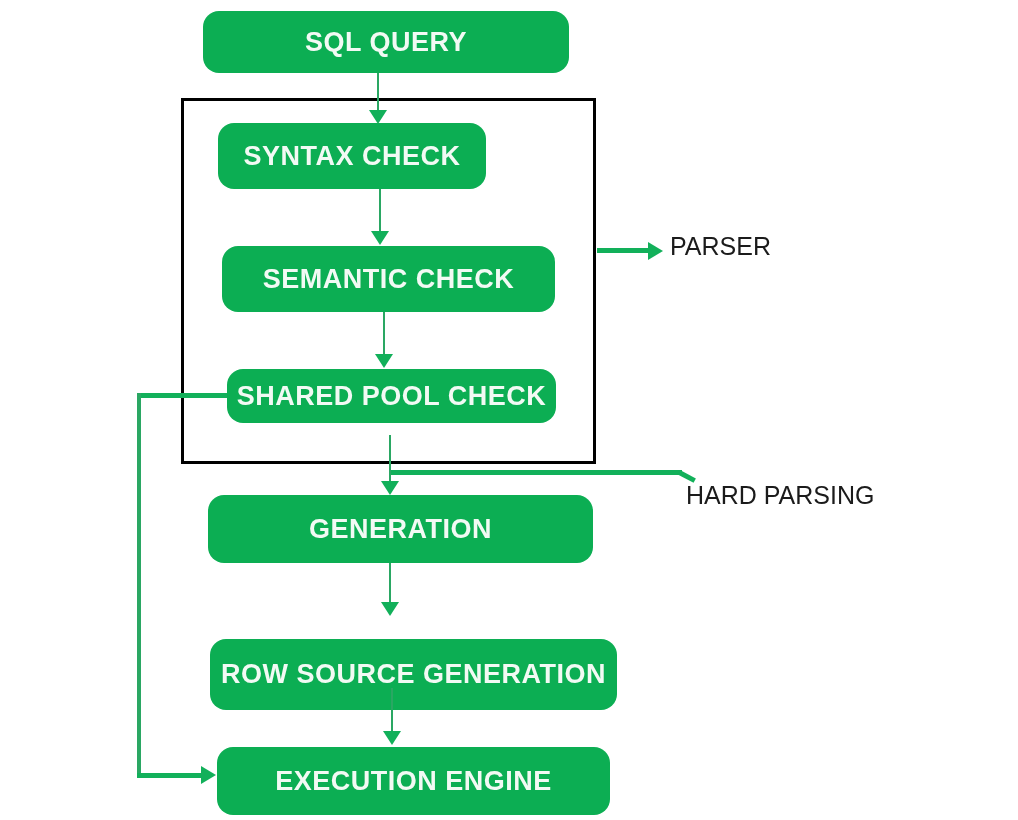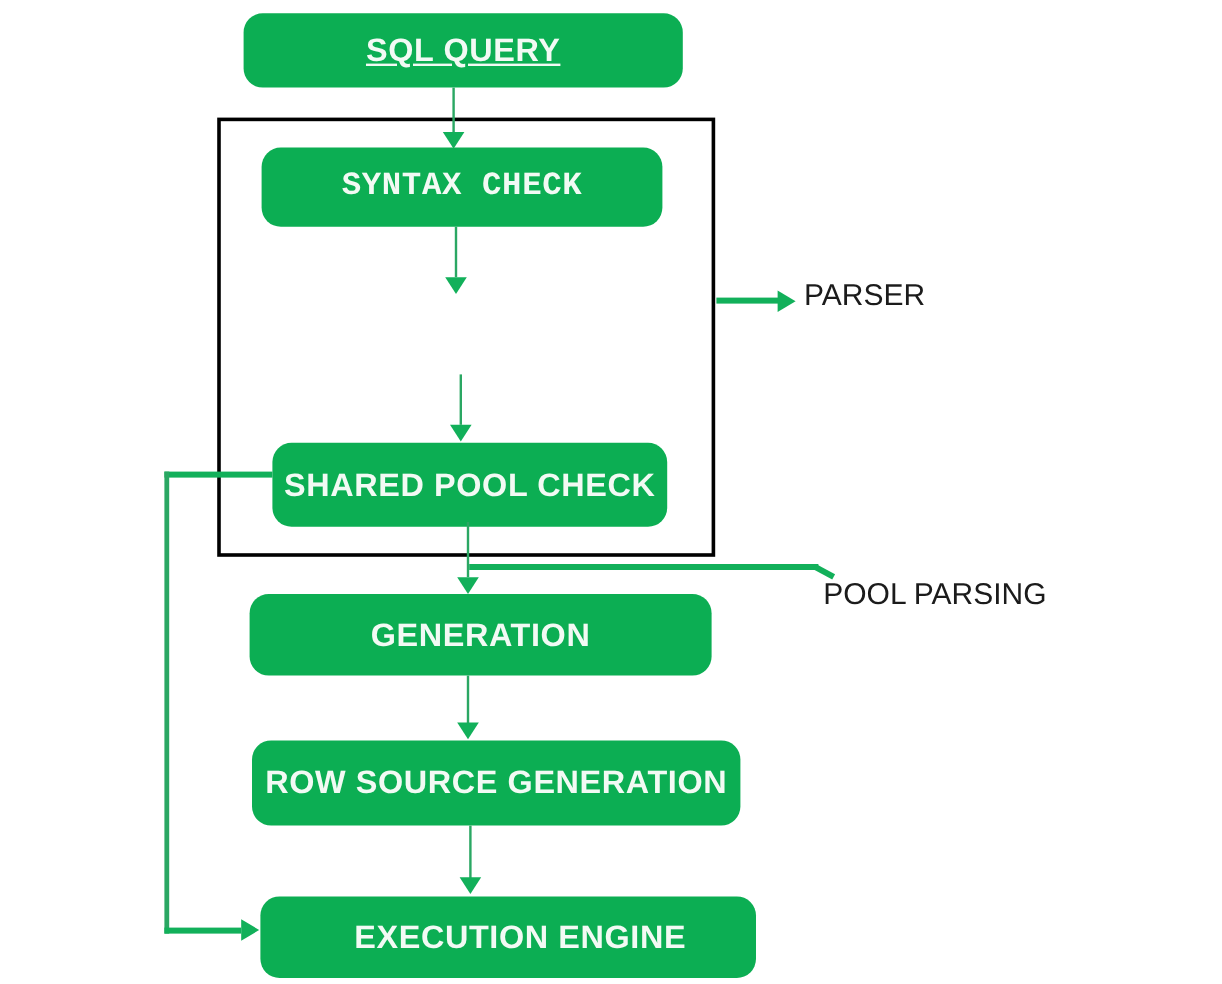--- a/index.html
+++ b/index.html
@@ -29,27 +29,27 @@
     display:flex;
     align-items:center;
     justify-content:center;
     color:var(--boxText,#f2faf4);
     font-size:27px;
     font-weight:600;
     letter-spacing:0.5px;
     white-space:nowrap;
     z-index:2;
   }
-  .n-sql{left:203px; top:11px;  width:366px; height:62px;text-decoration:underline;}
-  .n-syn{left:218px; top:123px; width:334px; height:66px;font-family:Liberation Mono, monospace;}
+  .n-sql{left:203px; top:11px;  width:366px; height:62px;}
+  .n-syn{left:218px; top:123px; width:268px; height:66px;}
   .n-sem{left:222px; top:246px; width:333px; height:66px;}
-  .n-shp{left:227px; top:369px; width:329px; height:70px;}
+  .n-shp{left:227px; top:369px; width:329px; height:54px;}
   .n-opt{left:208px; top:495px; width:385px; height:68px;}
-  .n-row{left:210px; top:617px; width:407px; height:71px;}
-  .n-exe{left:217px; top:747px; width:393px; height:68px;padding-left:20px;}
+  .n-row{left:210px; top:639px; width:407px; height:71px;}
+  .n-exe{left:217px; top:747px; width:393px; height:68px;}
 
   .vline{
     position:absolute;
     width:2px;
     background:var(--line,#2aa763);
     z-index:3;
   }
   .hline{
     position:absolute;
     height:5px;
@@ -93,20 +93,21 @@
 </style>
 </head>
 <body>
 
 <div class="canvas">
 
   <div class="group-box"></div>
 
   <div class="node n-sql">SQL QUERY</div>
   <div class="node n-syn">SYNTAX CHECK</div>
+  <div class="node n-sem">SEMANTIC CHECK</div>
   <div class="node n-shp">SHARED POOL CHECK</div>
   <div class="node n-opt">GENERATION</div>
   <div class="node n-row">ROW SOURCE GENERATION</div>
   <div class="node n-exe">EXECUTION ENGINE</div>
 
   <div class="vline" style="left:377px; top:73px;  height:42px;"></div>
   <div class="arrow-down" style="left:369px; top:110px;"></div>
 
   <div class="vline" style="left:379px; top:189px; height:42px;"></div>
   <div class="arrow-down" style="left:371px; top:231px;"></div>
@@ -128,15 +129,15 @@
 
   <div class="hline" style="left:391px; top:470px; width:291px;"></div>
   <div class="diag-tail" style="left:680px; top:470px;"></div>
 
   <div class="hline" style="left:137px; top:393px; width:90px;"></div>
   <div class="vline" style="left:137px; top:393px; width:4px; height:385px;"></div>
   <div class="hline" style="left:137px; top:773px; width:64px;"></div>
   <div class="arrow-right" style="left:201px; top:766px;"></div>
 
   <div class="flow-label lbl-parser">PARSER</div>
-  <div class="flow-label lbl-hard">POOL PARSING</div>
+  <div class="flow-label lbl-hard">HARD PARSING</div>
 
 </div>
 
 </body></html>

